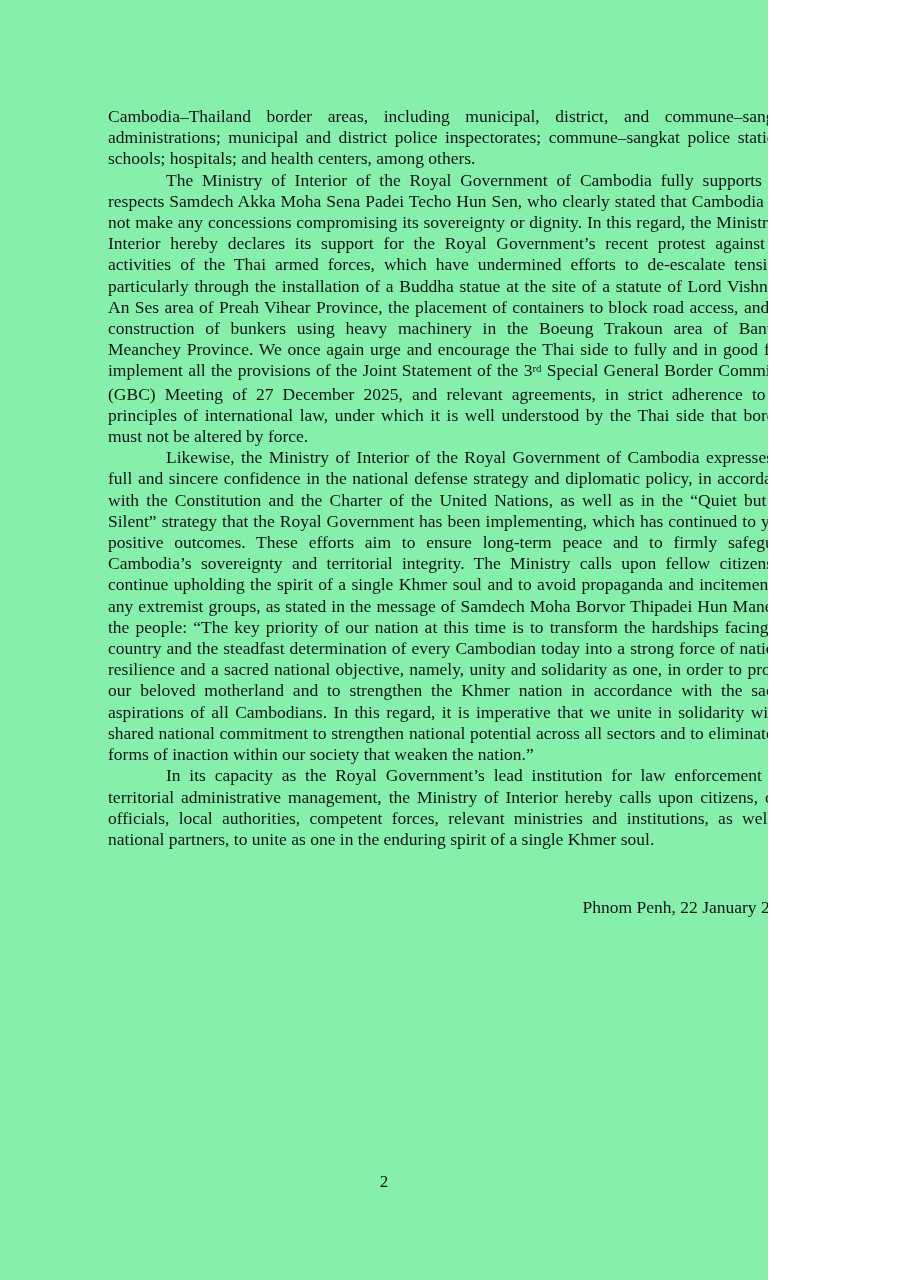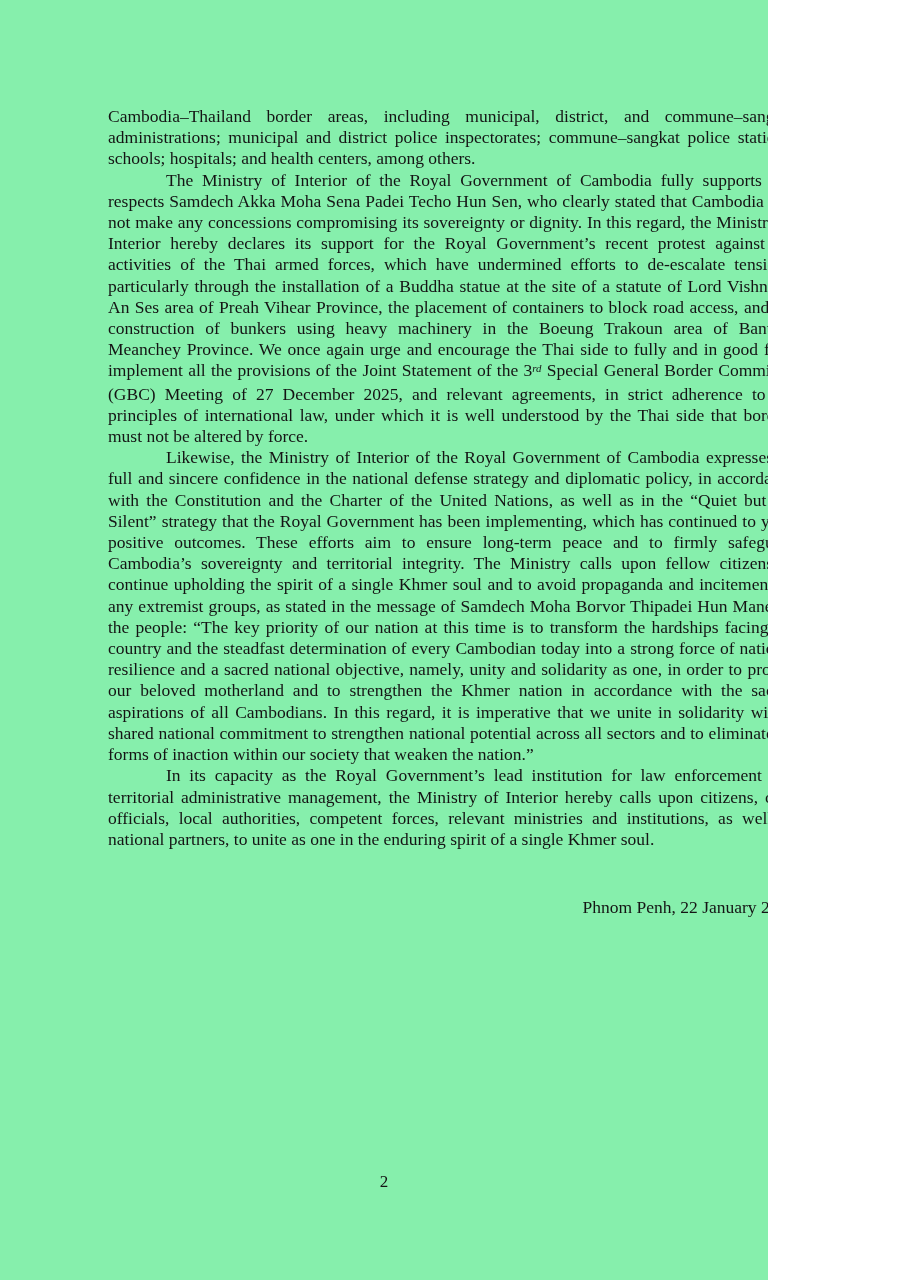--- a/index.html
+++ b/index.html
@@ -33,21 +33,20 @@
     text-indent: 58px;
   }
   .bold {
     font-weight: normal;
   }
   .sup {
     font-size: 62%;
     vertical-align: baseline;
     position: relative;
     top: -0.45em;
-    font-style: italic;
   }
   .date-line {
     margin-top: 47px;
     text-align: right;
     font-size: 17.5px;
     line-height: 21.2px;
   }
   .page-footer {
     position: absolute;
     left: 0;

